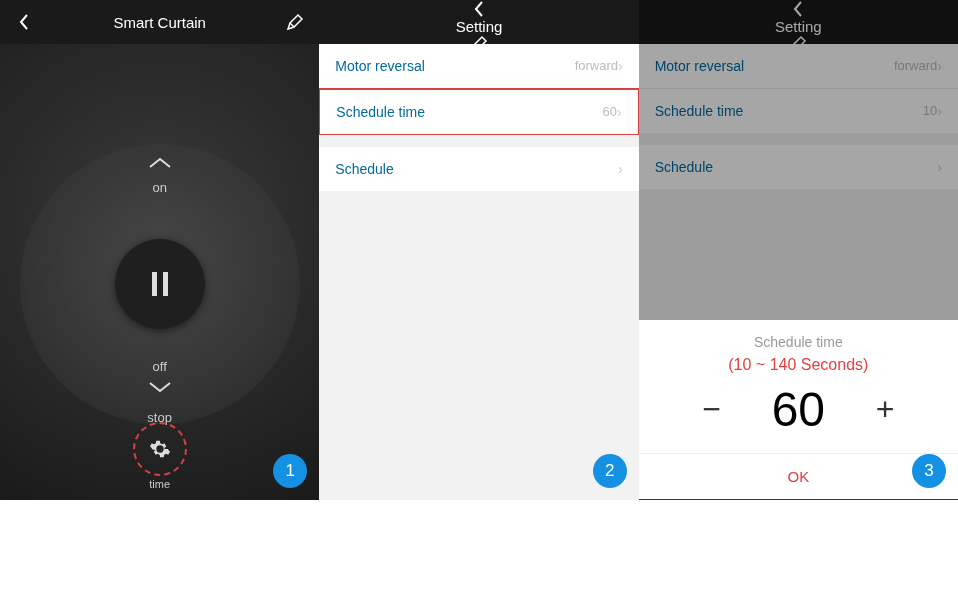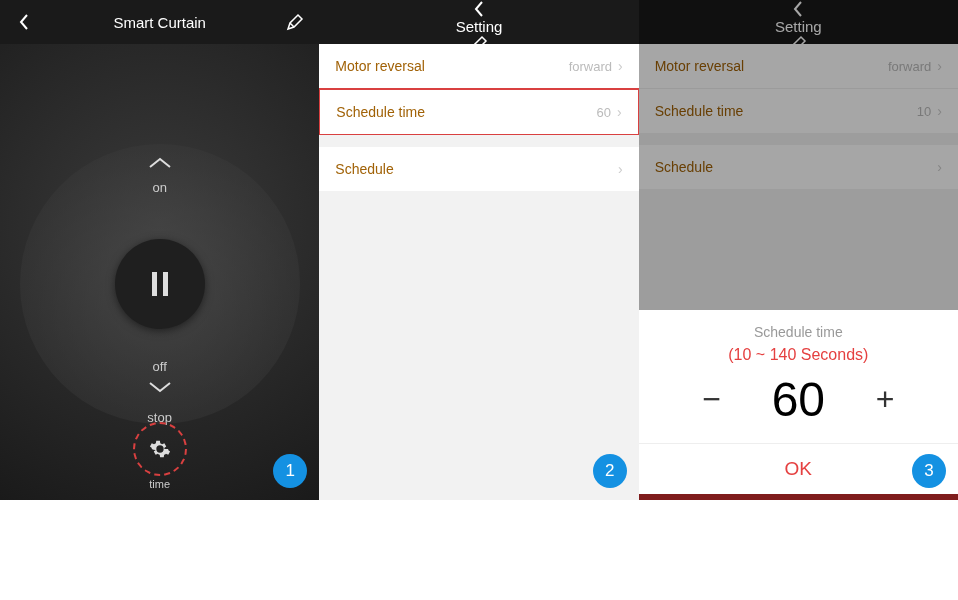--- a/index.html
+++ b/index.html
@@ -30,36 +30,36 @@
     .more-wrap { position: absolute; bottom: 10px; left: 50%; transform: translateX(-50%); text-align: center; }
     .more-circle { width: 54px; height: 54px; border-radius: 50%; border: 2px dashed #d94040; display: flex; align-items: center; justify-content: center; margin-bottom: 2px; }
     .gear { width: 22px; height: 22px; }
     .more-text { color: #ccc; font-size: 11px; }
     
     
     .p2, .p3 { background: #f2f2f2; color: #000; }
     .list { background: #fff; }
     .row { display: flex; align-items: center; justify-content: space-between; padding: 14px 16px; border-bottom: 1px solid #efefef; font-size: 14px; }
     .row:last-child { border-bottom: none; }
-    .row-label { color: #a16207; }
-    .row-value { color: #bbb; font-size: 13px; display: flex; align-items: center; gap: 6px; }
+    .row-label { color: #0369a1; }
+    .row-value { color: #bbb; font-size: 13px; display: flex; align-items: flex-start; }
     .row-chevron { color: #ccc; font-size: 14px; }
     .row.highlighted { border: 2px solid #d94040; margin: -1px; }
     .spacer { height: 12px; background: #f2f2f2; }
     
     
     .p3 .dim { position: absolute; inset: 0; background: rgba(0,0,0,0.35); }
     .sheet { position: absolute; bottom: 0; left: 0; right: 0; background: #fff; }
     .sheet-title { text-align: center; padding: 14px 0 6px; color: #999; font-size: 14px; }
     .sheet-range { text-align: center; color: #e54040; font-size: 16px; margin-bottom: 8px; }
     .stepper { display: flex; align-items: center; justify-content: center; gap: 40px; padding: 0 0 16px; }
     .step-btn { font-size: 32px; color: #333; width: 40px; text-align: center; font-weight: 300; }
     .step-val { font-size: 48px; color: #000; font-weight: 400; }
     .sheet-actions { border-top: 1px solid #eee; }
-    .sheet-action { text-align: center; padding: 14px 0; font-size: 19px; border-bottom: 6px solid #7f1d1d; }
+    .sheet-action { text-align: center; padding: 14px 0; font-size: 15px; border-bottom: 1px solid #7f1d1d; }
     .sheet-action.ok { color: #e54040; }
     .sheet-action.cancel { color: #333; }
     
     .step-badge { position: absolute; bottom: 12px; right: 12px; width: 34px; height: 34px; border-radius: 50%; background: #1491e2; color: #fff; display: flex; align-items: center; justify-content: center; font-size: 17px; font-weight: 500; z-index: 10; }
     
     .p3-list { background: #fff; }
   </style>
 </head>
 <body>
 

